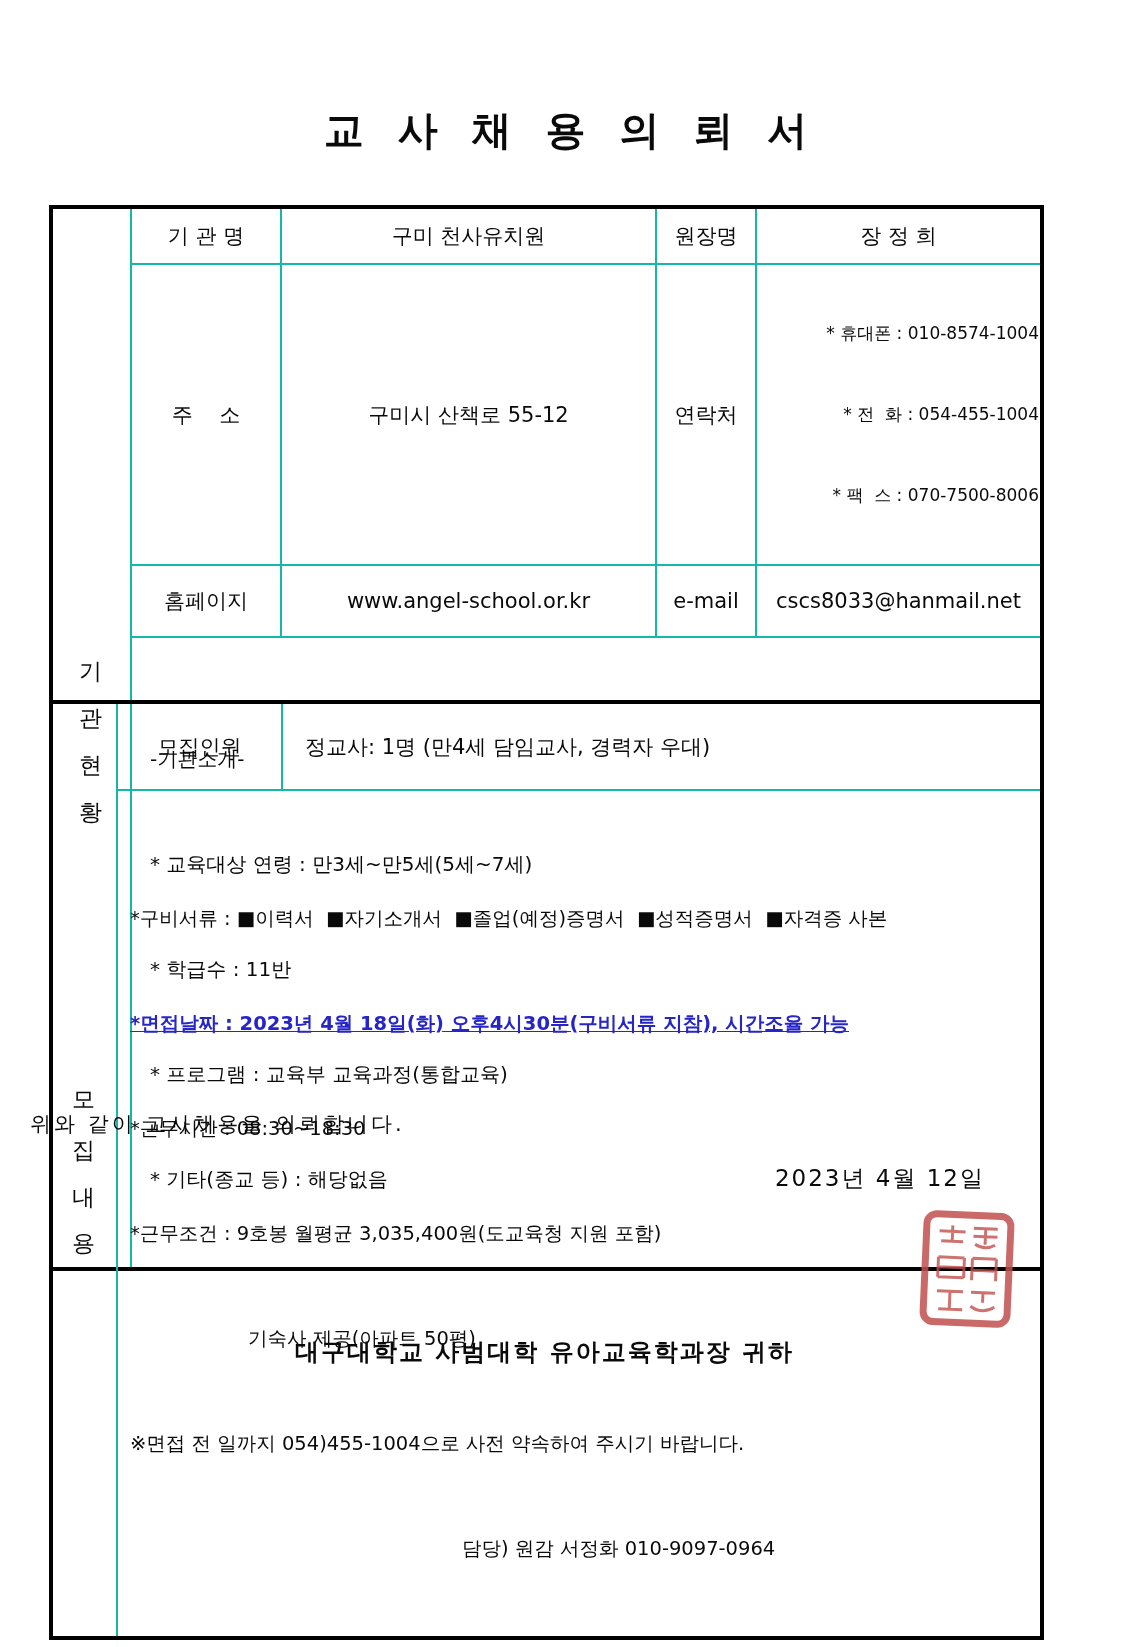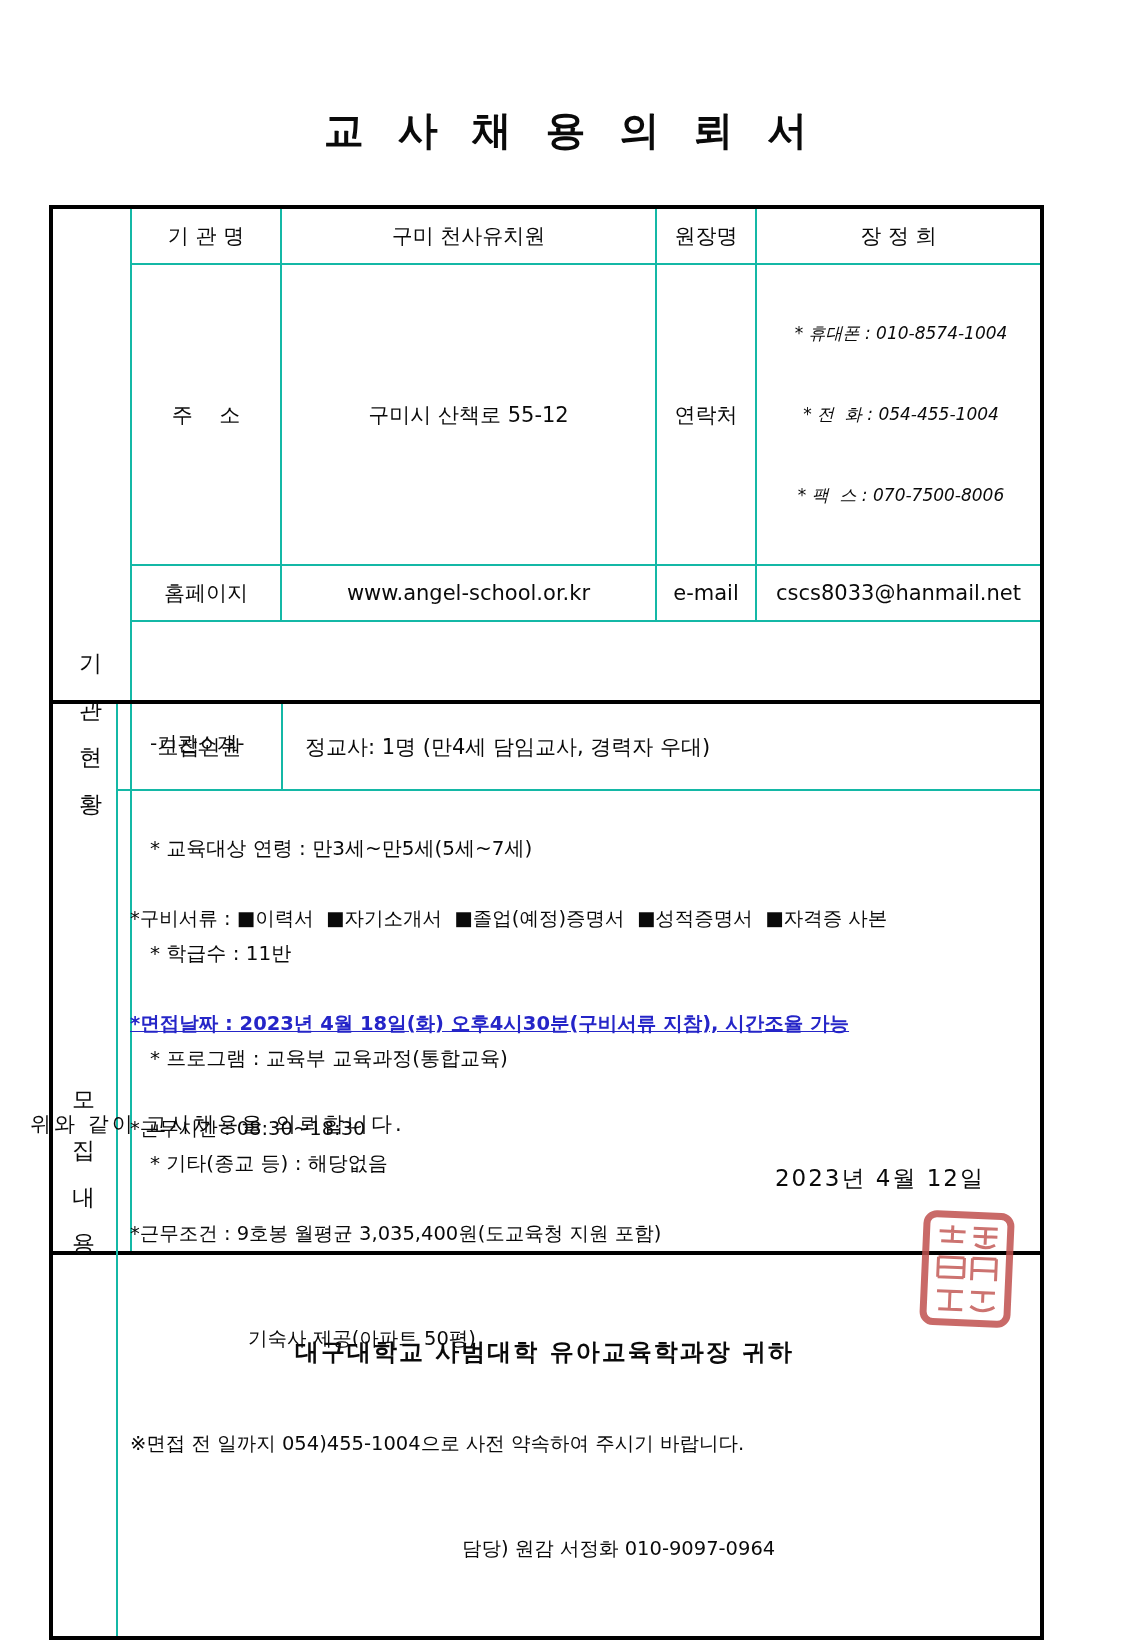--- a/index.html
+++ b/index.html
@@ -58,26 +58,25 @@
     font-size: 21px;
     white-space: pre;
   }
   .val-left {
     text-align: left;
     padding-left: 22px;
     font-size: 21px;
     white-space: pre;
   }
   .contact-cell {
-    text-align: center;
+    text-align: right;
     padding-left: 6px;
     font-size: 17px;
     line-height: 27px;
     white-space: pre;
-    font-style: italic;
   }
   .intro-cell {
     vertical-align: top;
     text-align: left;
     padding: 34px 0 0 18px;
     font-size: 20px;
     line-height: 35px;
     white-space: pre;
     margin-top: 6px;
   }
@@ -161,21 +160,21 @@
     <tr style="height:83px">
       <td class="lbl">주    소</td>
       <td class="val">구미시 산책로 55-12</td>
       <td class="lbl">연락처</td>
       <td class="contact-cell">
         <div>* 휴대폰 : 010-8574-1004</div>
         <div>* 전  화 : 054-455-1004</div>
         <div>* 팩  스 : 070-7500-8006</div>
       </td>
     </tr>
-    <tr style="height:56px">
+    <tr style="height:72px">
       <td class="lbl">홈페이지</td>
       <td class="val">www.angel-school.or.kr</td>
       <td class="lbl">e-mail</td>
       <td class="val">cscs8033@hanmail.net</td>
     </tr>
     <tr style="height:230px">
       <td colspan="4" class="intro-cell">
         <div>-기관소개-</div>
         <div>* 교육대상 연령 : 만3세~만5세(5세~7세)</div>
         <div>* 학급수 : 11반</div>

